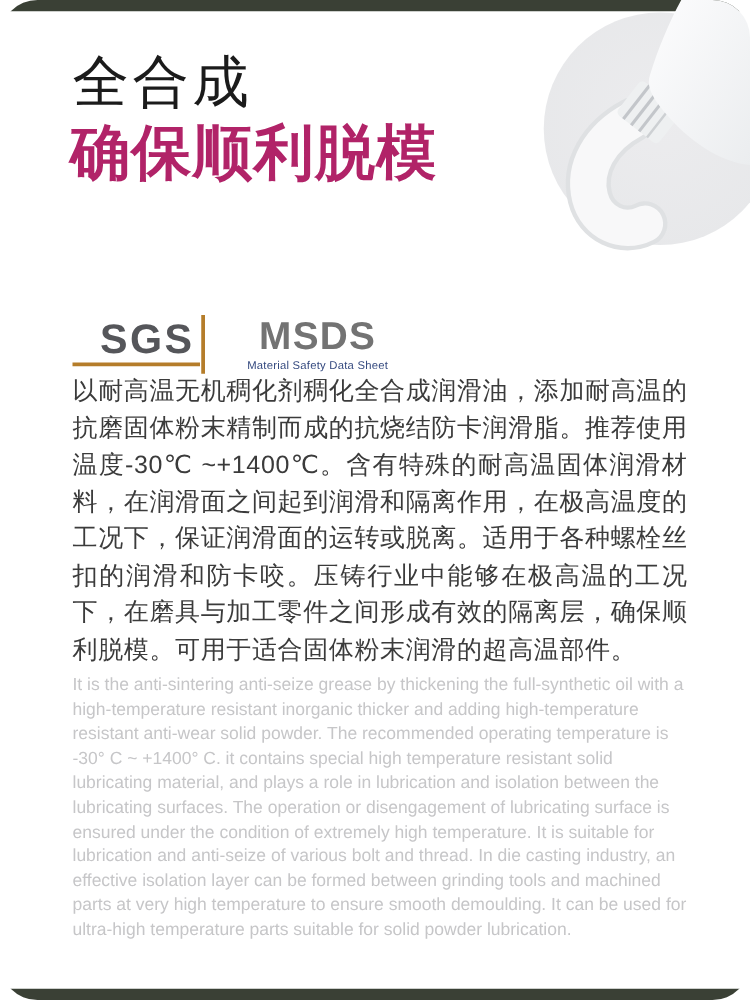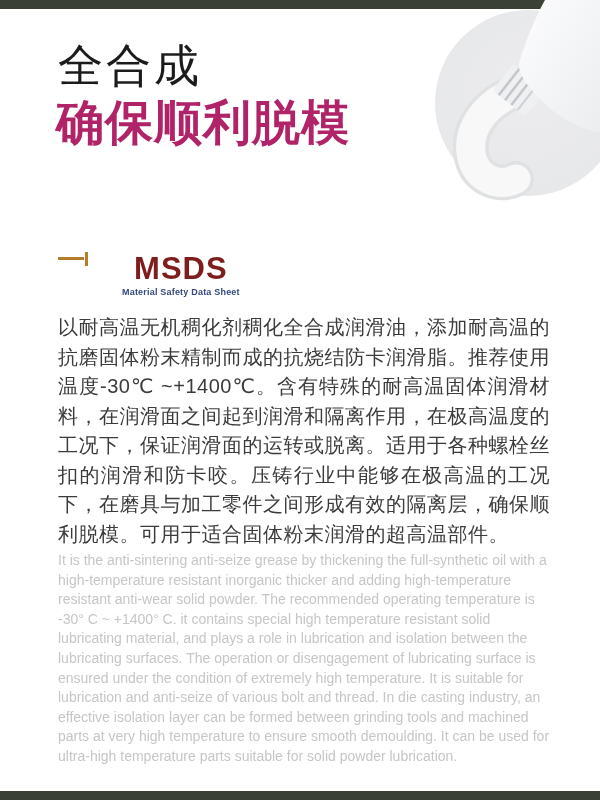--- a/index.html
+++ b/index.html
@@ -1,18 +1,18 @@
 <!DOCTYPE html>
 <html><head>
 <meta charset="utf-8">
 <style>
   html,body { margin:0; padding:0; background:#ffffff; }
   .page {
     position:relative; width:600px; height:800px; background:#ffffff;
-    overflow:hidden; font-family:"Liberation Sans","DejaVu Sans",sans-serif;
+    overflow:hidden; font-family:"Liberation Sans","DejaVu Sans",sans-serif;border-radius:30px;
   }
   .edge-bar { position:absolute; left:0; width:600px; height:9px; background:#3a4035; }
   .edge-bar.top { top:0; }
   .edge-bar.bottom { bottom:0; }
 
   .product-photo { position:absolute; top:0; right:0; width:182px; height:238px; }
 
   .title-cn-1 {
     position:absolute; left:58px; top:40px; font-size:45px; line-height:52px;
     color:#1b1b1b; font-weight:500; letter-spacing:3px; white-space:nowrap;
@@ -25,31 +25,31 @@
     position:absolute; left:60px; top:169px; font-style:italic; font-size:20px;
     line-height:29px; color:#9c9c9e; letter-spacing:1px;
   }
 
   .logos { position:absolute; left:62px; top:252px; display:flex; align-items:flex-start; gap:32px; }
   .sgs { position:relative; padding:2px 10px 7px 2px; margin-left:16px; }
   .sgs-text { font-size:33px; font-weight:700; color:#55565a; letter-spacing:2px; line-height:1; }
   .sgs-underline { position:absolute; left:-20px; right:6px; bottom:1px; height:3px; background:#b57d2a; }
   .sgs-vline { position:absolute; right:2px; top:0; bottom:-5px; width:3px; background:#b57d2a; }
   .msds { margin-top:1px; text-align:center; }
-  .msds-text { font-size:31px; font-weight:800; color:#7f1d1d; line-height:1; letter-spacing:1px; }
-  .msds-sub { font-size:9px; font-weight:700; color:#33487e; margin-top:3px; letter-spacing:0.2px; white-space:nowrap;text-align:right; }
+  .msds-text { font-size:31px; font-weight:800; color:#737373; line-height:1; letter-spacing:1px; }
+  .msds-sub { font-size:9px; font-weight:400; color:#33487e; margin-top:3px; letter-spacing:0.2px; white-space:nowrap;text-align:right; }
   .rohs { font-family:"Liberation Serif","DejaVu Serif",serif; font-size:38px; color:#4f5b54; line-height:1; margin-top:2px; letter-spacing:1px; }
 
   .cn-text {
-    position:absolute; left:58px; top:313px; width:492px;
+    position:absolute; left:58px; top:299px; width:492px;
     font-size:20px; line-height:29.5px; color:#3b3b3b;
     text-align:justify; letter-spacing:0.5px;
   }
   .en-text {
-    position:absolute; left:58px; top:551px; width:494px;
+    position:absolute; left:58px; top:538px; width:494px;
     font-size:14px; line-height:19.6px; color:#c6c6c8; text-align:left;
   }
 </style>
 </head>
 <body>
 
 <div class="page">
 
   <div class="edge-bar top"></div>
 
@@ -79,20 +79,21 @@
 
     <path d="M 127 0 L 182 0 L 182 132 C 158 130 132 112 113 89 C 103 77 99 68 102 60 C 108 40 118 16 127 0 Z" fill="url(#tubeGrad)"></path>
   </svg>
 
   <div class="title-cn-1">全合成</div>
   <div class="title-cn-2">确保顺利脱模</div>
 
 
   <div class="logos">
     <div class="sgs">
+      <div class="sgs-text">SGS</div>
       <div class="sgs-underline"></div>
       <div class="sgs-vline"></div>
     </div>
     <div class="msds">
       <div class="msds-text">MSDS</div>
       <div class="msds-sub">Material Safety Data Sheet</div>
     </div>
   </div>
 
   <div class="cn-text">以耐高温无机稠化剂稠化全合成润滑油，添加耐高温的抗磨固体粉末精制而成的抗烧结防卡润滑脂。推荐使用温度-30℃ ~+1400℃。含有特殊的耐高温固体润滑材料，在润滑面之间起到润滑和隔离作用，在极高温度的工况下，保证润滑面的运转或脱离。适用于各种螺栓丝扣的润滑和防卡咬。压铸行业中能够在极高温的工况下，在磨具与加工零件之间形成有效的隔离层，确保顺利脱模。可用于适合固体粉末润滑的超高温部件。</div>

